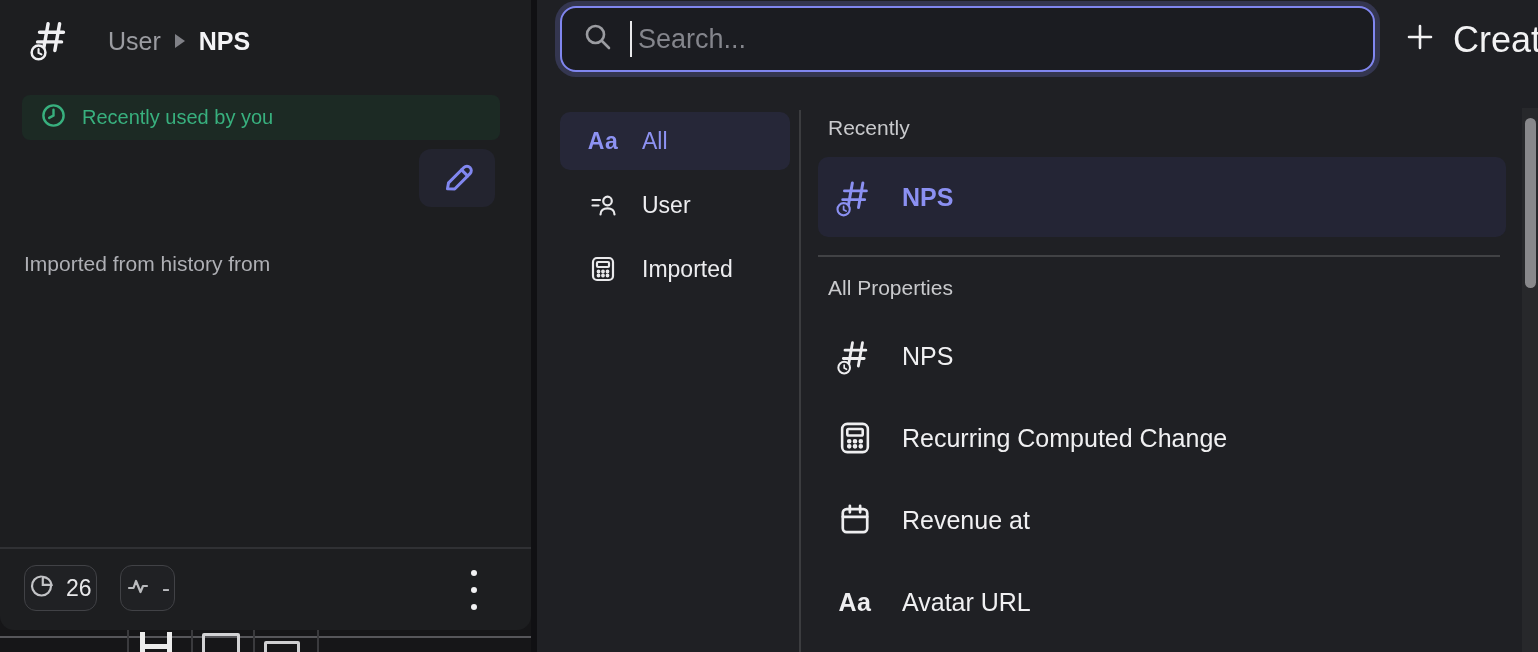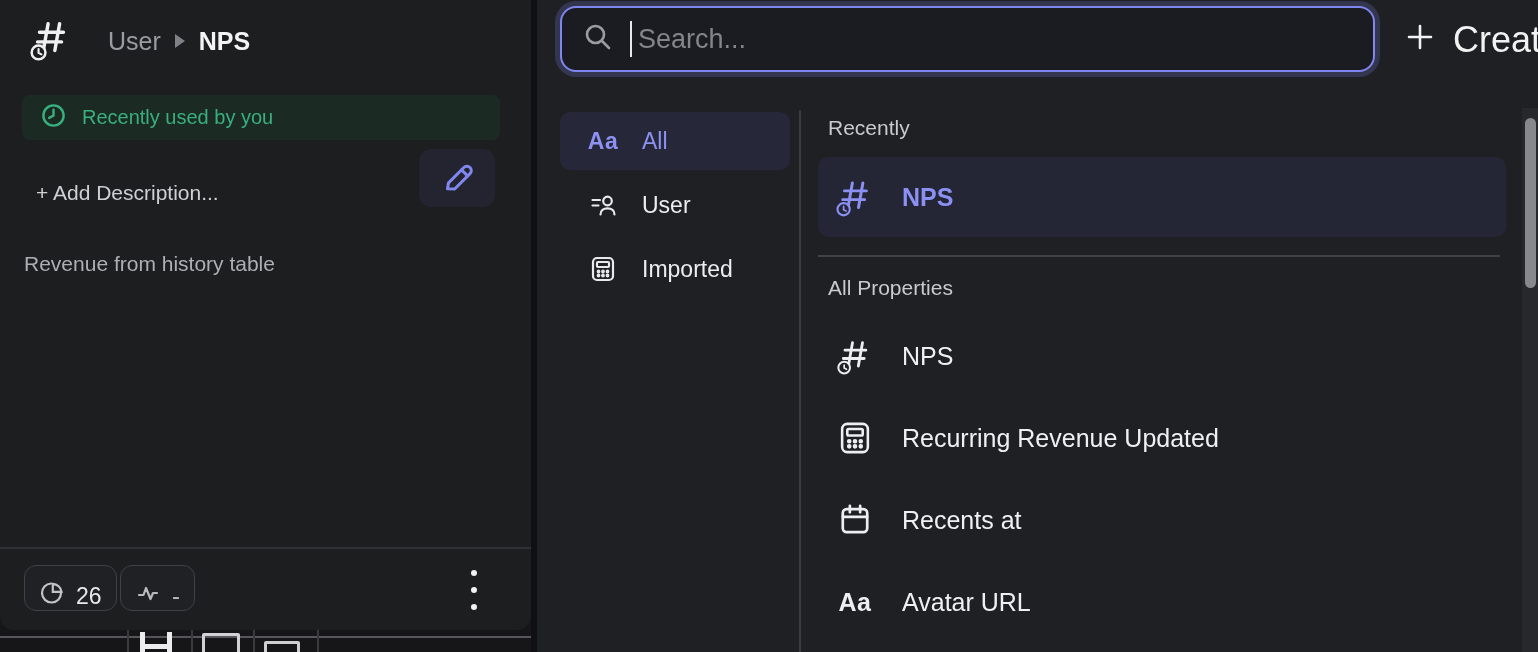--- a/index.html
+++ b/index.html
@@ -36,21 +36,21 @@
 
   #import-label{left:24px;top:252px;color:#aeafb4;font-size:21px;}
   #import-value{
     left:343px;top:249px;width:162px;color:#ededef;font-size:21.5px;
     line-height:40px;word-break:break-all;font-weight:500;
   }
 
   #left-footer-line{left:0;top:547px;width:531px;height:1.5px;background:#303134;}
   .pill{
     top:565px;height:46px;border:1.5px solid #414246;border-radius:12px;background:#202124;
-    display:flex;align-items:flex-end;gap:11px;padding:0 14px;box-sizing:border-box;cursor:pointer;
+    display:flex;align-items:center;gap:11px;padding:0 4px;box-sizing:border-box;cursor:pointer;
   }
   #pill-count{left:24px;}
   #pill-count .num{color:#e8e8ea;font-size:23px;}
   #pill-trend{left:120px;}
   #pill-trend .minus{color:#bcbdc1;font-size:24px;font-weight:500;}
   #kebab{left:467px;top:566px;display:flex;flex-direction:column;gap:11px;align-items:center;padding:4px;cursor:pointer;}
   #kebab .dot{width:6px;height:6px;border-radius:50%;background:#f2f2f3;}
 
   
   #below-strip{left:0;top:630px;width:531px;height:22px;background:#161618;}
@@ -141,32 +141,31 @@
   <div id="recent-badge" class="abs">
     <span>
       <svg width="27" height="27" viewBox="0 0 28 28" fill="none" stroke="#38b07e" stroke-width="2.5" stroke-linecap="round">
         <circle cx="14" cy="14" r="10.5"></circle>
         <path d="M14 8 V14 L9.5 16.5"></path>
       </svg>
     </span>
     <span class="txt">Recently used by you</span>
   </div>
 
-  <div id="add-desc" class="abs">+ Add Description...</div>
 
   <div id="edit-btn" class="abs">
     <span>
       <svg width="36" height="36" viewBox="0 0 34 34" fill="none" stroke="#8187f0" stroke-width="2.8" stroke-linejoin="round" stroke-linecap="round">
         <path d="M8 29 L9 23.5 L23.5 9 C25.1 7.4 27.7 7.4 29.3 9 C30.9 10.6 30.9 13.2 29.3 14.8 L14.8 29.3 L8 29 Z"></path>
         <path d="M21.3 11.2 L27 16.9"></path>
       </svg>
     </span>
   </div>
 
-  <div id="import-label" class="abs">Revenue from history table</div>
+  <div id="import-label" class="abs">Imported from history from</div>
 
   <div id="left-footer-line" class="abs"></div>
 
   <div id="pill-count" class="pill abs">
     <span>
       <svg width="26" height="26" viewBox="0 0 26 26" fill="none" stroke="#c2c3c6" stroke-width="2.2" stroke-linecap="round">
         <path d="M22 13 A9.5 9.5 0 1 1 12 3.5"></path>
         <path d="M13.8 11.8 V3.8 A9.5 9.5 0 0 1 22.6 11.8 Z"></path>
       </svg>
     </span>
@@ -297,31 +296,31 @@
         <rect x="4" y="3" width="20" height="22" rx="4"></rect>
         <rect x="8" y="7" width="12" height="5" rx="1"></rect>
         <circle cx="9.5" cy="16.5" r="0.8" fill="#eeeef0"></circle>
           <circle cx="14" cy="16.5" r="0.8" fill="#eeeef0"></circle>
           <circle cx="18.5" cy="16.5" r="0.8" fill="#eeeef0"></circle>
         <circle cx="9.5" cy="20.5" r="0.8" fill="#eeeef0"></circle>
           <circle cx="14" cy="20.5" r="0.8" fill="#eeeef0"></circle>
           <circle cx="18.5" cy="20.5" r="0.8" fill="#eeeef0"></circle>
       </svg>
     </span>
-    <span class="lbl">Recurring Revenue Updated</span>
+    <span class="lbl">Recurring Computed Change</span>
   </div>
 
   <div class="prop-row abs" style="top:482px;">
     <span class="picon">
       <svg width="36" height="36" viewBox="0 0 28 28" fill="none" stroke="#eeeef0" stroke-width="2.1" stroke-linecap="round">
         <rect x="4.5" y="5.5" width="19" height="18" rx="3"></rect>
         <path d="M10 3 V8 M18 3 V8 M4.5 11.5 H23.5"></path>
       </svg>
     </span>
-    <span class="lbl">Recents at</span>
+    <span class="lbl">Revenue at</span>
   </div>
 
   <div class="prop-row abs" style="top:564px;">
     <span class="picon">
       <span class="aa-white">Aa</span>
     </span>
     <span class="lbl">Avatar URL</span>
   </div>
 
   <div id="scroll-track" class="abs">

